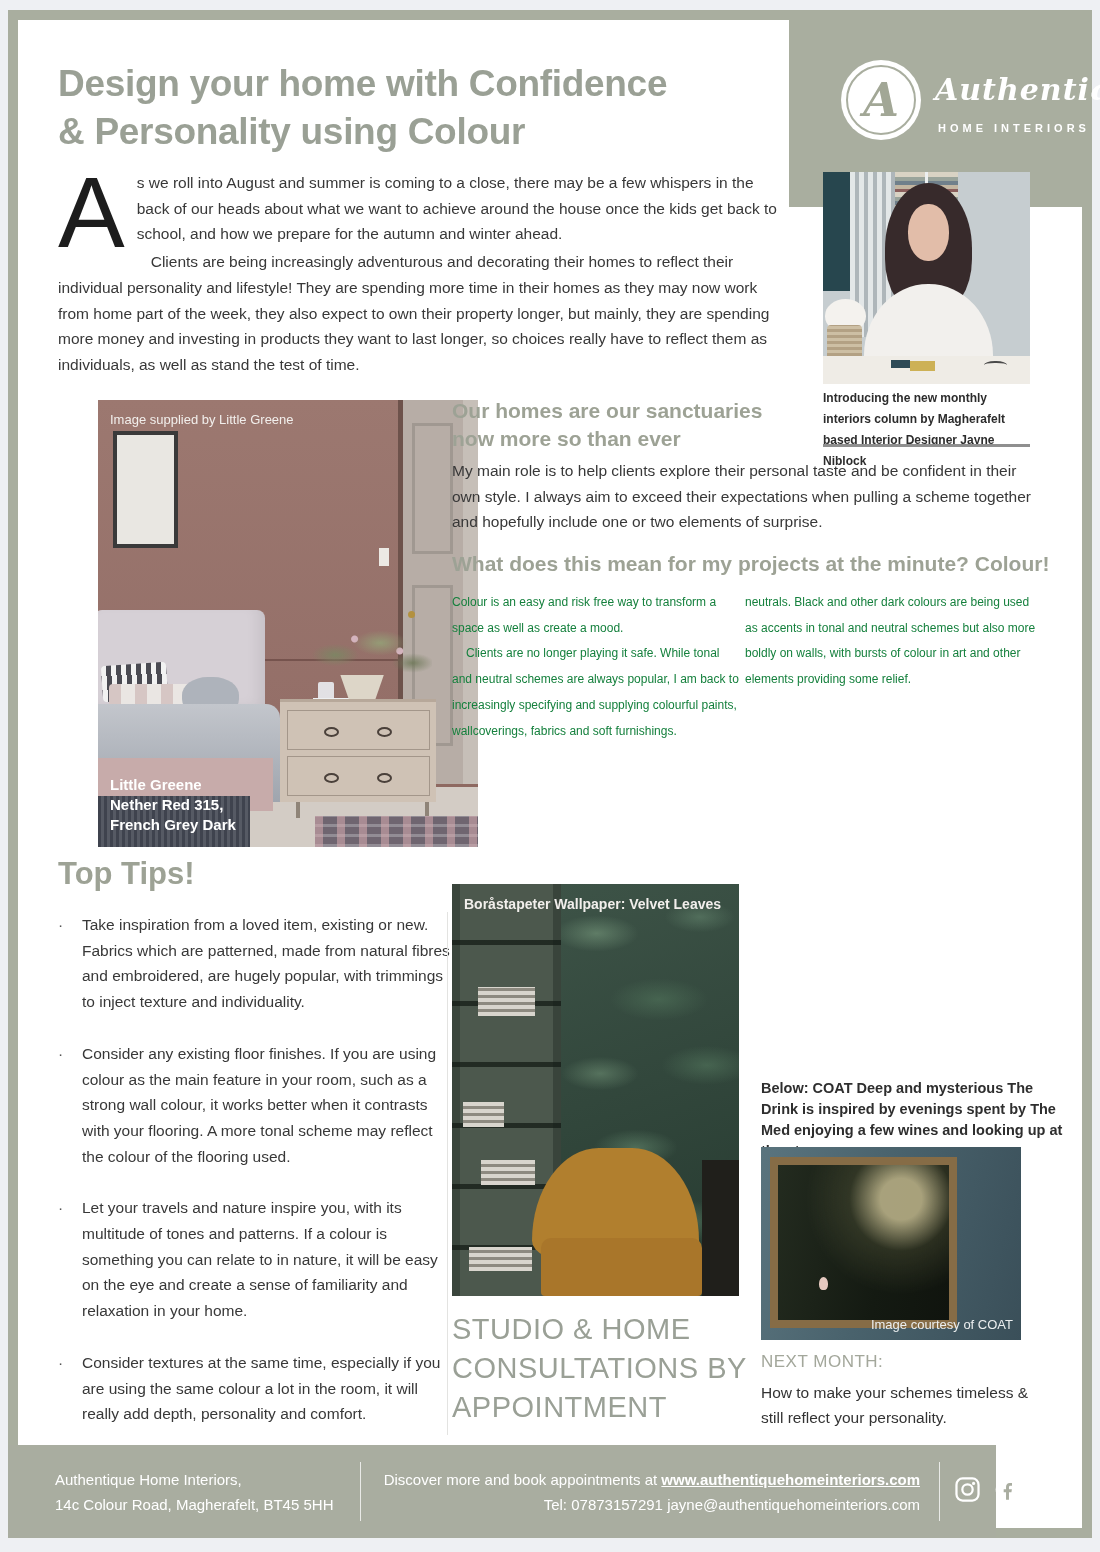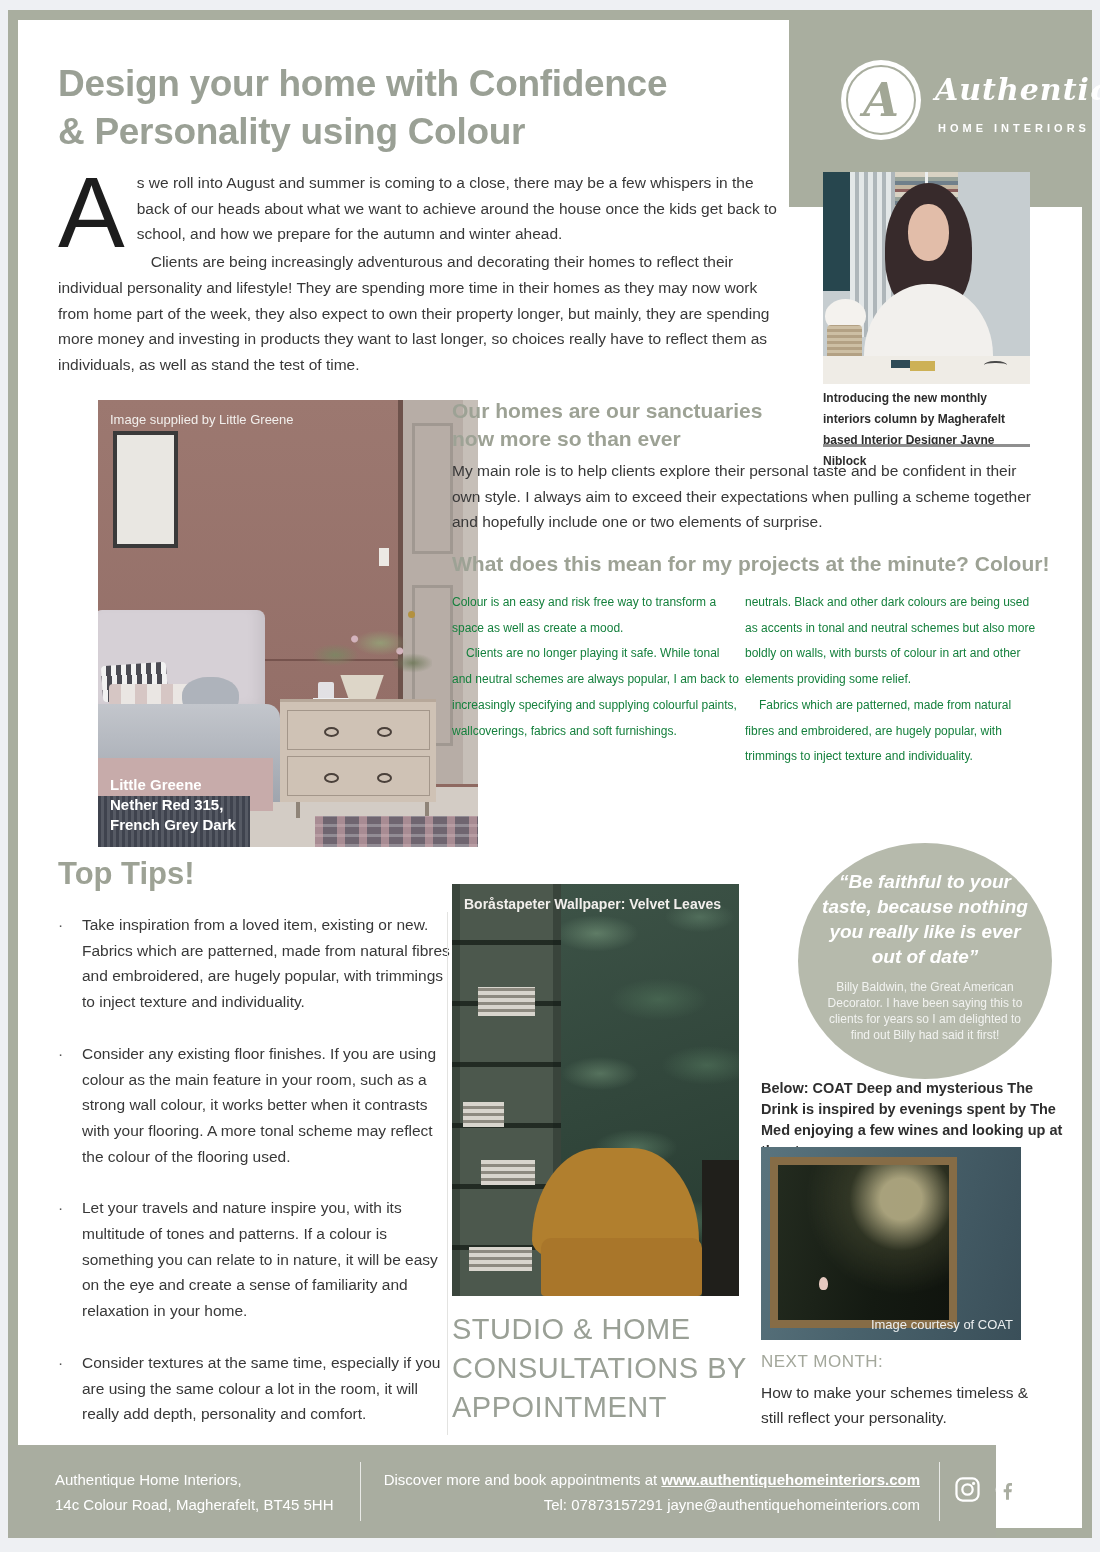--- a/index.html
+++ b/index.html
@@ -248,21 +248,20 @@
   </h2>
   <p class="sanct-body">My main role is to help clients explore their personal taste and be confident in their own style. I always aim to exceed their expectations when pulling a scheme together and hopefully include one or two elements of surprise.</p>
 
   <h2 class="h-projects">What does this mean for my projects at the minute? Colour!</h2>
   <div class="col left">
     <p>Colour is an easy and risk free way to transform a space as well as create a mood.</p>
     <p class="indent">Clients are no longer playing it safe. While tonal and neutral schemes are always popular, I am back to increasingly specifying and supplying colourful paints, wallcoverings, fabrics and soft furnishings.</p>
   </div>
   <div class="col right">
     <p>neutrals. Black and other dark colours are being used as accents in tonal and neutral schemes but also more boldly on walls, with bursts of colour in art and other elements providing some relief.</p>
-    <p class="indent">Fabrics which are patterned, made from natural fibres and embroidered, are hugely popular, with trimmings to inject texture and individuality.</p>
   </div>
 
   <h2 class="h-tips">Top Tips!</h2>
   <ul class="tips">
     <li>
         <span class="dot">·</span>
         <span>Take inspiration from a loved item, existing or new. Fabrics which are patterned, made from natural fibres and embroidered, are hugely popular, with trimmings to inject texture and individuality.</span>
       </li>
     <li>
         <span class="dot">·</span>
@@ -287,24 +286,20 @@
     <div class="wp-books b3"></div>
     <div class="wp-books b4"></div>
     <div class="wp-table"></div>
     <div class="wp-chairback"></div>
     <div class="wp-chairseat"></div>
     <div class="photo-cap-top" style="font-weight:700; font-size:14px;">Boråstapeter Wallpaper: Velvet Leaves</div>
   </div>
 
   <div class="studio">STUDIO &amp; HOME CONSULTATIONS BY APPOINTMENT</div>
 
-  <div class="quote-circle">
-    <div class="quote-text">“Be faithful to your taste, because nothing you really like is ever out of date”</div>
-    <div class="quote-attr">Billy Baldwin, the Great American Decorator. I have been saying this to clients for years so I am delighted to find out Billy had said it first!</div>
-  </div>
 
   <div class="coat-caption">Below: COAT Deep and mysterious The Drink is inspired by evenings spent by The Med enjoying a few wines and looking up at the stars.</div>
   <div class="coat-fig">
     <div class="coat-frame">
       <div class="coat-teddy"></div>
     </div>
     <div class="coat-credit">Image courtesy of COAT</div>
   </div>
 
   <div class="nm-label">NEXT MONTH:</div>

